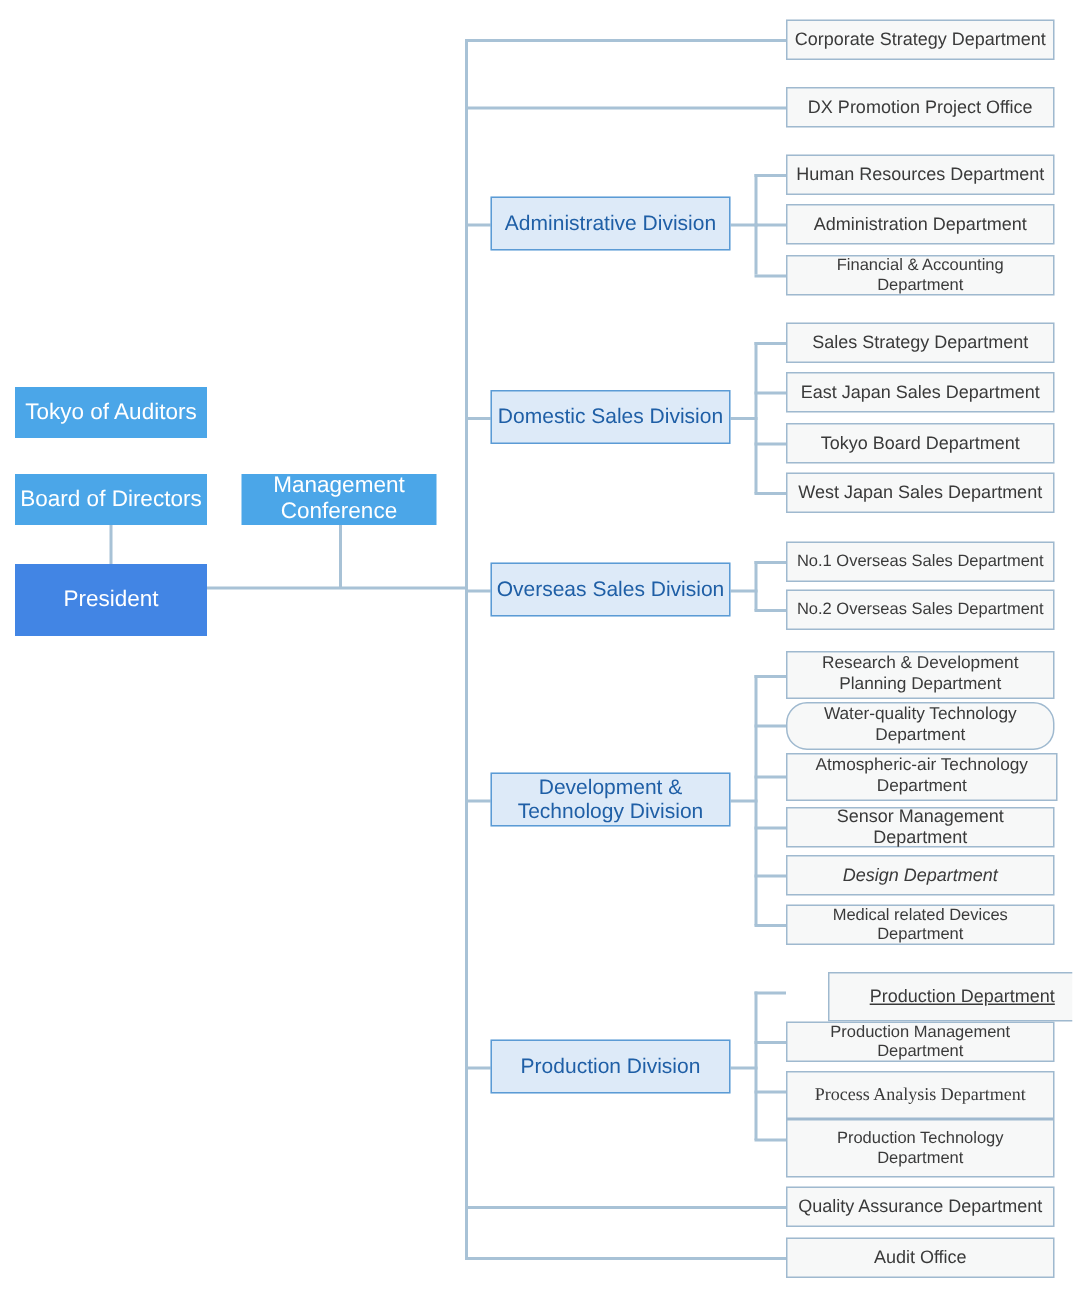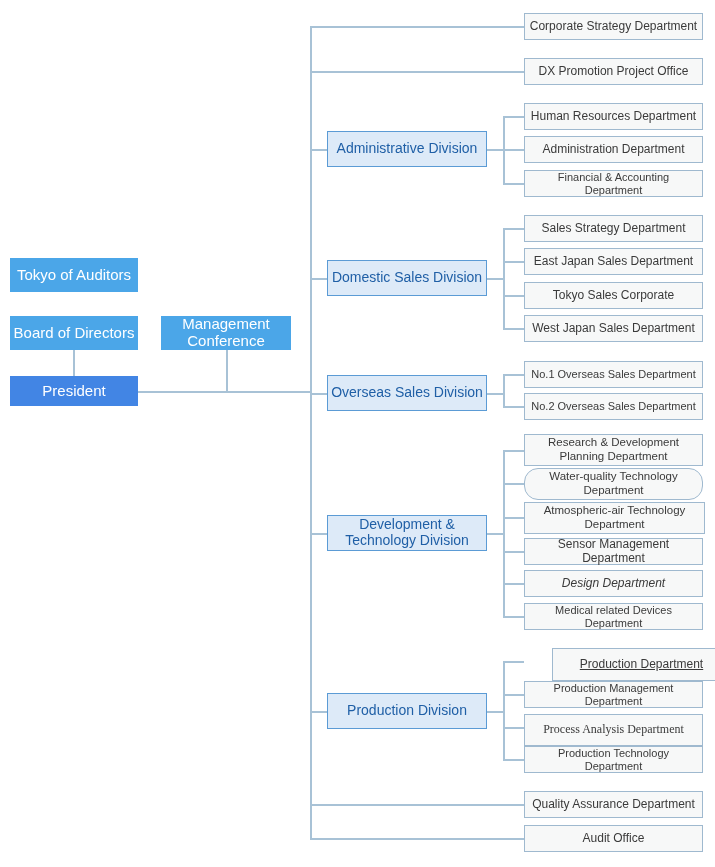--- a/index.html
+++ b/index.html
@@ -124,21 +124,21 @@
   <div class="line v" style="left:503px; top:661px; height:99px;"></div>
   <div class="line h" style="left:503px; top:661px; width:21px;"></div>
   <div class="line h" style="left:503px; top:694px; width:21px;"></div>
   <div class="line h" style="left:503px; top:727px; width:21px;"></div>
   <div class="line h" style="left:503px; top:759px; width:21px;"></div>
 
   <div class="box exec" style="left:10px; top:258px; width:128px; height:34px;">Tokyo of Auditors</div>
 
   <div class="box exec" style="left:10px; top:316px; width:128px; height:34px;">Board of Directors</div>
 
-  <div class="box exec president" style="left:10px; top:376px; width:128px; height:30px;">President</div>
+  <div class="box exec president" style="left:10px; top:376px; width:128px; height:48px;">President</div>
 
   <div class="box exec" style="left:161px; top:316px; width:130px; height:34px;">Management Conference</div>
 
   <div class="box division" style="left:327px; top:131px; width:160px; height:36px;">Administrative Division</div>
 
   <div class="box division" style="left:327px; top:260px; width:160px; height:36px;">Domestic Sales Division</div>
 
   <div class="box division" style="left:327px; top:375px; width:160px; height:36px;">Overseas Sales Division</div>
 
   <div class="box division" style="left:327px; top:515px; width:160px; height:36px;">Development &amp; Technology Division</div>
@@ -152,31 +152,31 @@
   <div class="box dept" style="left:524px; top:791px; width:179px; height:27px;">Quality Assurance Department</div>
 
   <div class="box dept" style="left:524px; top:825px; width:179px; height:27px;">Audit Office</div>
 
   <div class="box dept" style="left:524px; top:103px; width:179px; height:27px;">Human Resources Department</div>
   <div class="box dept" style="left:524px; top:136px; width:179px; height:27px;">Administration Department</div>
   <div class="box dept small" style="left:524px; top:170px; width:179px; height:27px;">Financial &amp; Accounting Department</div>
 
   <div class="box dept" style="left:524px; top:215px; width:179px; height:27px;">Sales Strategy Department</div>
   <div class="box dept" style="left:524px; top:248px; width:179px; height:27px;">East Japan Sales Department</div>
-  <div class="box dept" style="left:524px; top:282px; width:179px; height:27px;">Tokyo Sales Corporate</div>
+  <div class="box dept" style="left:524px; top:282px; width:179px; height:27px;">Tokyo Board Department</div>
   <div class="box dept" style="left:524px; top:315px; width:179px; height:27px;">West Japan Sales Department</div>
 
   <div class="box dept small" style="left:524px; top:361px; width:179px; height:27px;">No.1 Overseas Sales Department</div>
   <div class="box dept small" style="left:524px; top:393px; width:179px; height:27px;">No.2 Overseas Sales Department</div>
 
   <div class="box dept two-line" style="left:524px; top:434px; width:179px; height:32px;">Research &amp; Development Planning Department</div>
   <div class="box dept two-line" style="left:524px; top:468px; width:179px; height:32px;border-radius:14px;">Water-quality Technology Department</div>
   <div class="box dept two-line" style="left:524px; top:502px; width:181px; height:32px;">Atmospheric-air Technology Department</div>
   <div class="box dept" style="left:524px; top:538px; width:179px; height:27px;">Sensor Management Department</div>
   <div class="box dept" style="left:524px; top:570px; width:179px; height:27px;font-style:italic;">Design Department</div>
   <div class="box dept small" style="left:524px; top:603px; width:179px; height:27px;">Medical related Devices Department</div>
 
   <div class="box dept" style="left:552px; top:648px; width:179px; height:33px;text-decoration:underline;">Production Department</div>
   <div class="box dept small" style="left:524px; top:681px; width:179px; height:27px;">Production Management Department</div>
   <div class="box dept" style="left:524px; top:714px; width:179px; height:32px;font-family:Liberation Serif, serif;">Process Analysis Department</div>
-  <div class="box dept small" style="left:524px; top:746px; width:179px; height:27px;">Production Technology  Department</div>
+  <div class="box dept small" style="left:524px; top:746px; width:179px; height:39px;">Production Technology  Department</div>
 
 </div>
 
 </body></html>

